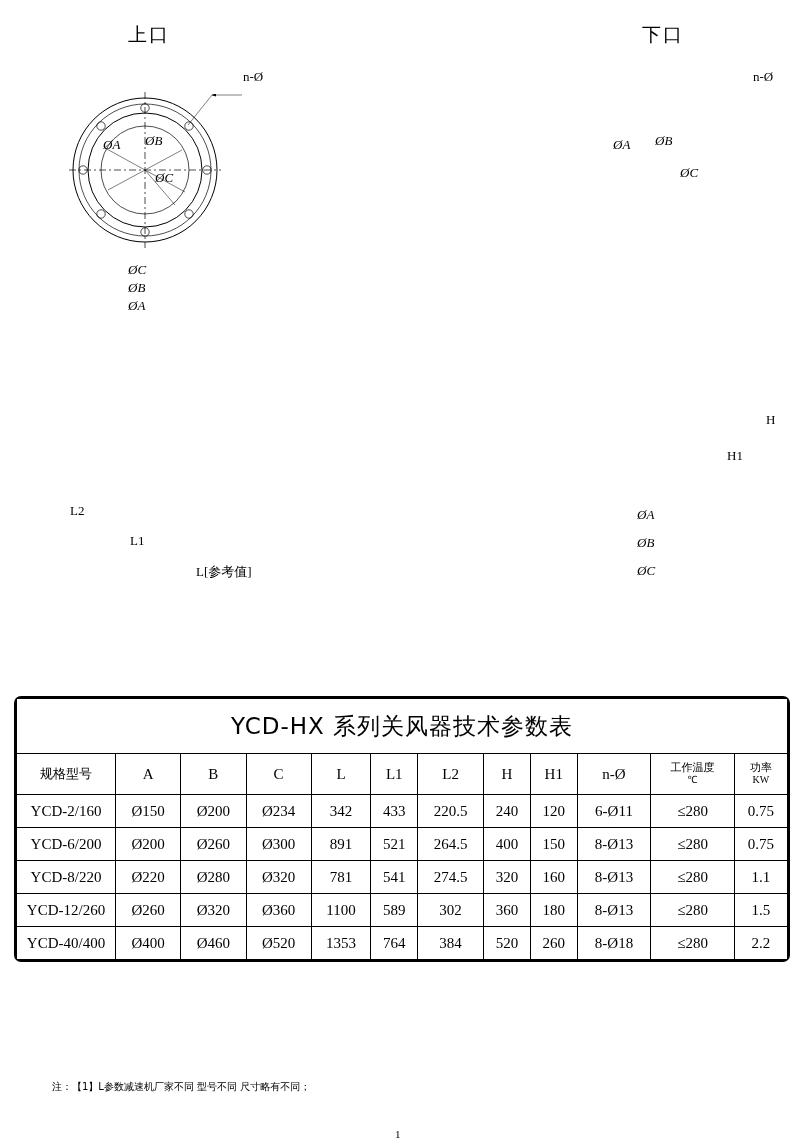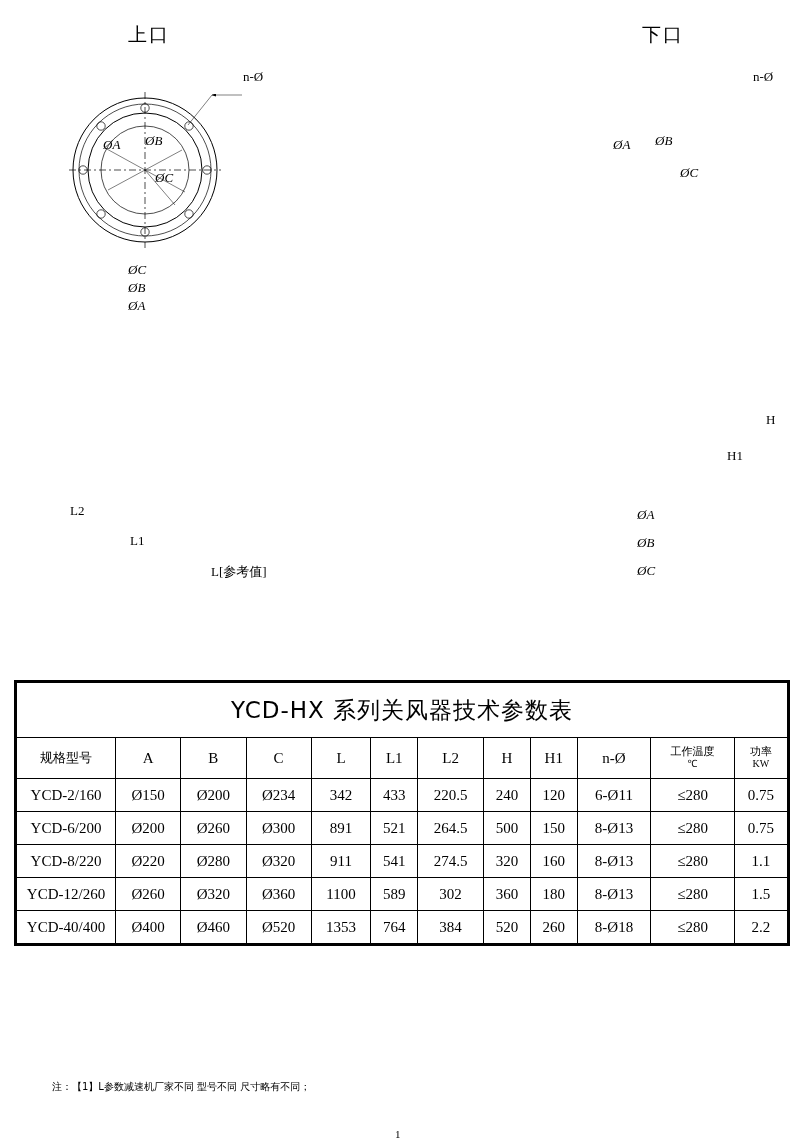--- a/index.html
+++ b/index.html
@@ -44,22 +44,23 @@
   #drawing {
     position: absolute;
     left: 0; top: 0;
     width: 800px; height: 660px;
   }
 
   
   #spec-table-wrap {
     position: absolute;
     left: 14px;
-    top: 680px;
+    top: 696px;
     width: 772px;
+    border-radius: 7px;
   }
   table.spec {
     border-collapse: collapse;
     width: 772px;
     background: #fff;
   }
   table.spec td, table.spec th {
     border: 1px solid #000;
     text-align: center;
     font-size: 15px;
@@ -371,21 +372,21 @@
     <div class="lbl lbl-it" style="left:613px; top:137px;">ØA</div>
     <div class="lbl lbl-it" style="left:655px; top:133px;">ØB</div>
     <div class="lbl lbl-it" style="left:680px; top:165px;">ØC</div>
 
     <div class="lbl lbl-it" style="left:128px; top:262px;">ØC</div>
     <div class="lbl lbl-it" style="left:128px; top:280px;">ØB</div>
     <div class="lbl lbl-it" style="left:128px; top:298px;">ØA</div>
 
     <div class="lbl" style="left:70px; top:503px;">L2</div>
     <div class="lbl" style="left:130px; top:533px;">L1</div>
-    <div class="lbl" style="left:211px; top:563px;text-align:center;">L[参考值]</div>
+    <div class="lbl" style="left:196px; top:563px;text-align:center;">L[参考值]</div>
 
     <div class="lbl" style="left:766px; top:412px;">H</div>
     <div class="lbl" style="left:727px; top:448px;">H1</div>
 
     <div class="lbl lbl-it" style="left:637px; top:507px;">ØA</div>
     <div class="lbl lbl-it" style="left:637px; top:535px;">ØB</div>
     <div class="lbl lbl-it" style="left:637px; top:563px;">ØC</div>
   </div>
 
   <div id="spec-table-wrap">
@@ -429,32 +430,32 @@
             <td>0.75</td>
           </tr>
           <tr>
             <td class="model">YCD-6/200</td>
             <td>Ø200</td>
             <td>Ø260</td>
             <td>Ø300</td>
             <td>891</td>
             <td>521</td>
             <td>264.5</td>
-            <td>500</td>
+            <td>400</td>
             <td>150</td>
             <td>8-Ø13</td>
             <td>≤280</td>
             <td>0.75</td>
           </tr>
           <tr>
             <td class="model">YCD-8/220</td>
             <td>Ø220</td>
             <td>Ø280</td>
             <td>Ø320</td>
-            <td>911</td>
+            <td>781</td>
             <td>541</td>
             <td>274.5</td>
             <td>320</td>
             <td>160</td>
             <td>8-Ø13</td>
             <td>≤280</td>
             <td>1.1</td>
           </tr>
           <tr>
             <td class="model">YCD-12/260</td>

